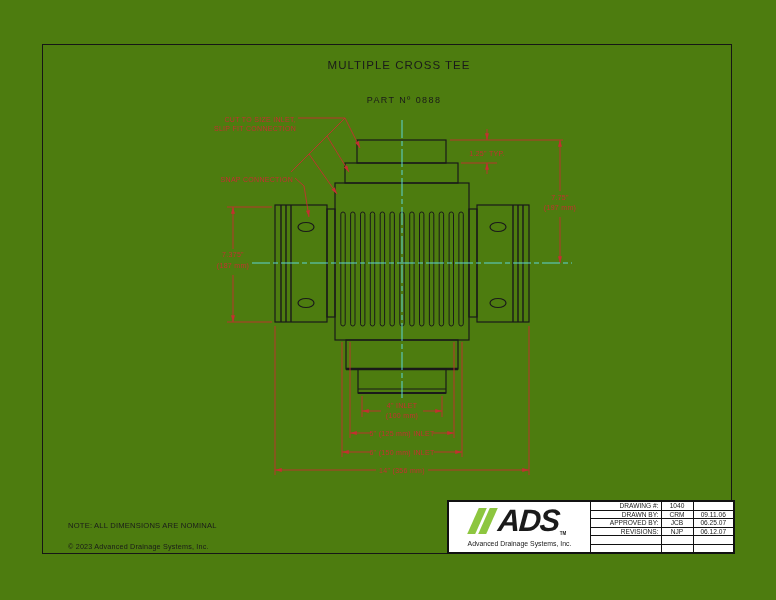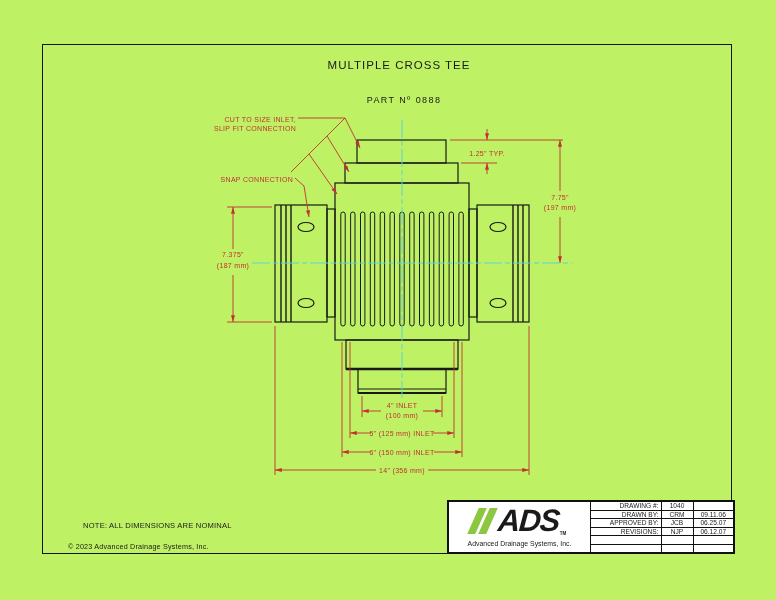--- a/index.html
+++ b/index.html
@@ -1,24 +1,24 @@
 <!DOCTYPE html>
 <html><head>
 <meta charset="utf-8">
 <style>
   html,body{margin:0;padding:0;background:#ffffff;}
-  .page{position:relative;width:776px;height:600px;background:#bef264;overflow:hidden;
+  .page{position:relative;width:776px;height:600px;background:#4d7c0f;overflow:hidden;
         font-family:"Liberation Sans",sans-serif;color:#1a1a1a;}
   .sheet-border{position:absolute;left:42px;top:44px;width:690px;height:510px;
         border:1.6px solid #161616;box-sizing:border-box;}
   .title{position:absolute;top:59px;left:399px;transform:translateX(-50%);
         font-size:11.5px;letter-spacing:1px;white-space:nowrap;}
   .partno{position:absolute;top:95px;left:404px;transform:translateX(-50%);
         font-size:9px;letter-spacing:1.4px;white-space:nowrap;}
-  .note{position:absolute;left:83px;top:521px;font-size:7.6px;letter-spacing:.2px;}
+  .note{position:absolute;left:68px;top:521px;font-size:7.6px;letter-spacing:.2px;}
   .copyright{position:absolute;left:68px;top:542px;font-size:7.2px;letter-spacing:.2px;}
   svg.draw{position:absolute;left:0;top:0;}
 
   
   .tblock{position:absolute;left:447px;top:500px;width:288px;height:54px;
         border:2px solid #111;box-sizing:border-box;display:flex;background:#fff;}
   .logo-cell{width:142px;border-right:1.2px solid #111;box-sizing:border-box;
         display:flex;flex-direction:column;align-items:center;justify-content:flex-start;
         padding-top:1px;position:relative;}
   .logo-row{display:flex;align-items:center;height:36px;}

